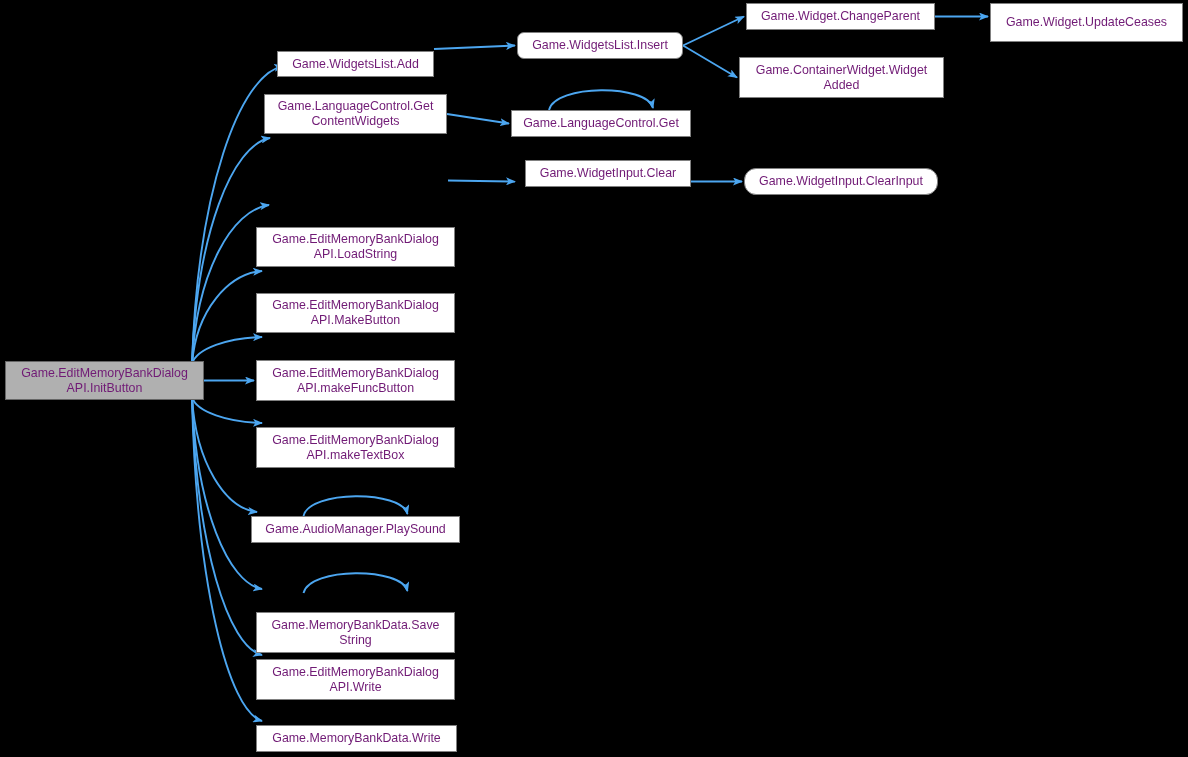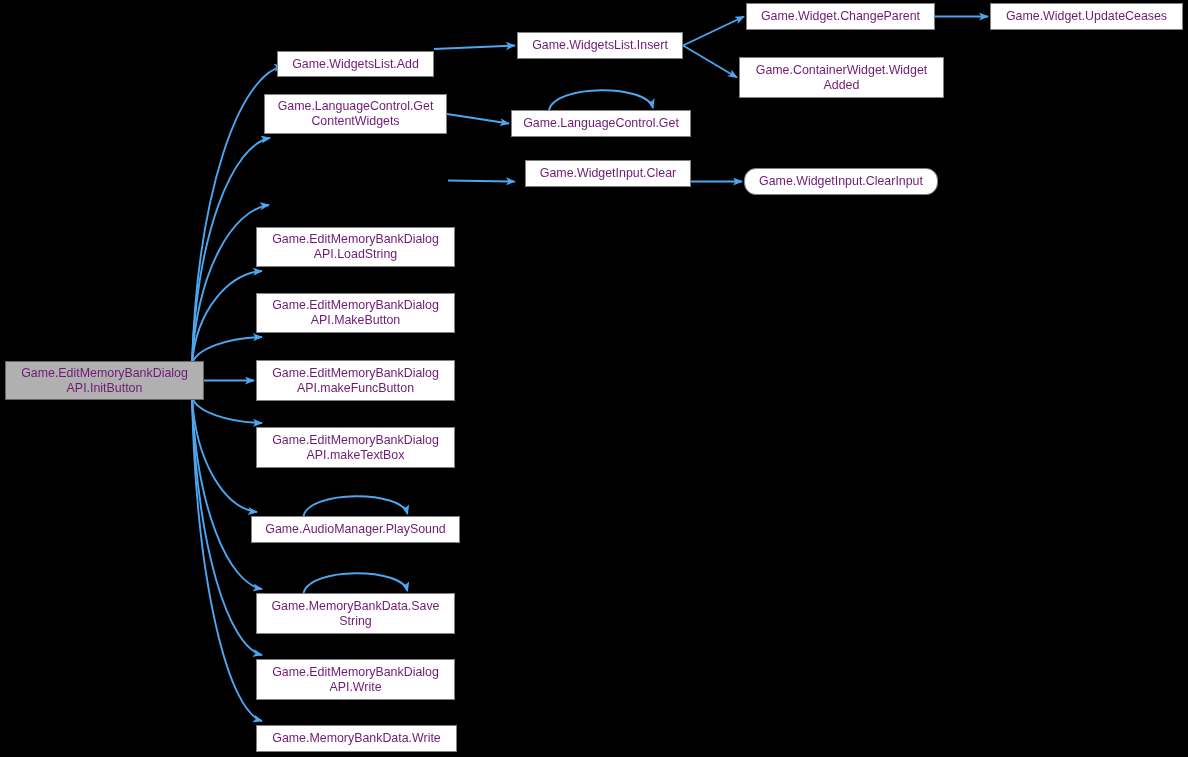--- a/index.html
+++ b/index.html
@@ -88,26 +88,26 @@
 ContentWidgets</span></div>
     <div class="node" style="left: 256px; top: 227px; width: 199px; height: 40px;"><span class="node-label">Game.EditMemoryBankDialog
 API.LoadString</span></div>
     <div class="node" style="left: 256px; top: 293px; width: 199px; height: 40px;"><span class="node-label">Game.EditMemoryBankDialog
 API.MakeButton</span></div>
     <div class="node" style="left: 256px; top: 360px; width: 199px; height: 41px;"><span class="node-label">Game.EditMemoryBankDialog
 API.makeFuncButton</span></div>
     <div class="node" style="left: 256px; top: 427px; width: 199px; height: 41px;"><span class="node-label">Game.EditMemoryBankDialog
 API.makeTextBox</span></div>
     <div class="node" style="left: 251px; top: 516px; width: 209px; height: 27px;"><span class="node-label">Game.AudioManager.PlaySound</span></div>
-    <div class="node" style="left: 256px; top: 593px; width: 199px; height: 41px;"><span class="node-label">Game.MemoryBankData.Save
+    <div class="node" style="left: 256px; top: 612px; width: 199px; height: 41px;"><span class="node-label">Game.MemoryBankData.Save
 String</span></div>
     <div class="node" style="left: 256px; top: 659px; width: 199px; height: 41px;"><span class="node-label">Game.EditMemoryBankDialog
 API.Write</span></div>
     <div class="node" style="left: 256px; top: 725px; width: 201px; height: 27px;"><span class="node-label">Game.MemoryBankData.Write</span></div>
-    <div class="node" style="left: 517px; top: 32px; width: 166px; height: 27px;"><span class="node-label">Game.WidgetsList.Insert</span></div>
+    <div class="node" style="left: 517px; top: 32px; width: 166px; height: 27px; border-radius: 7px;"><span class="node-label">Game.WidgetsList.Insert</span></div>
     <div class="node" style="left: 511px; top: 110px; width: 180px; height: 27px;"><span class="node-label">Game.LanguageControl.Get</span></div>
     <div class="node" style="left: 517px; top: 160px; width: 166px; height: 27px; margin-left: 8px;"><span class="node-label">Game.WidgetInput.Clear</span></div>
     <div class="node" style="left: 746px; top: 3px; width: 189px; height: 27px;"><span class="node-label">Game.Widget.ChangeParent</span></div>
     <div class="node" style="left: 739px; top: 57px; width: 205px; height: 41px;"><span class="node-label">Game.ContainerWidget.Widget
 Added</span></div>
     <div class="node" style="left: 744px; top: 168px; width: 194px; height: 27px; border-radius: 12px;"><span class="node-label">Game.WidgetInput.ClearInput</span></div>
-    <div class="node" style="left: 990px; top: 3px; width: 193px; height: 27px;"><span class="node-label">Game.Widget.UpdateCeases</span></div>
+    <div class="node" style="left: 990px; top: 3px; width: 193px; height: 39px;"><span class="node-label">Game.Widget.UpdateCeases</span></div>
   </div>
 
 </body></html>

